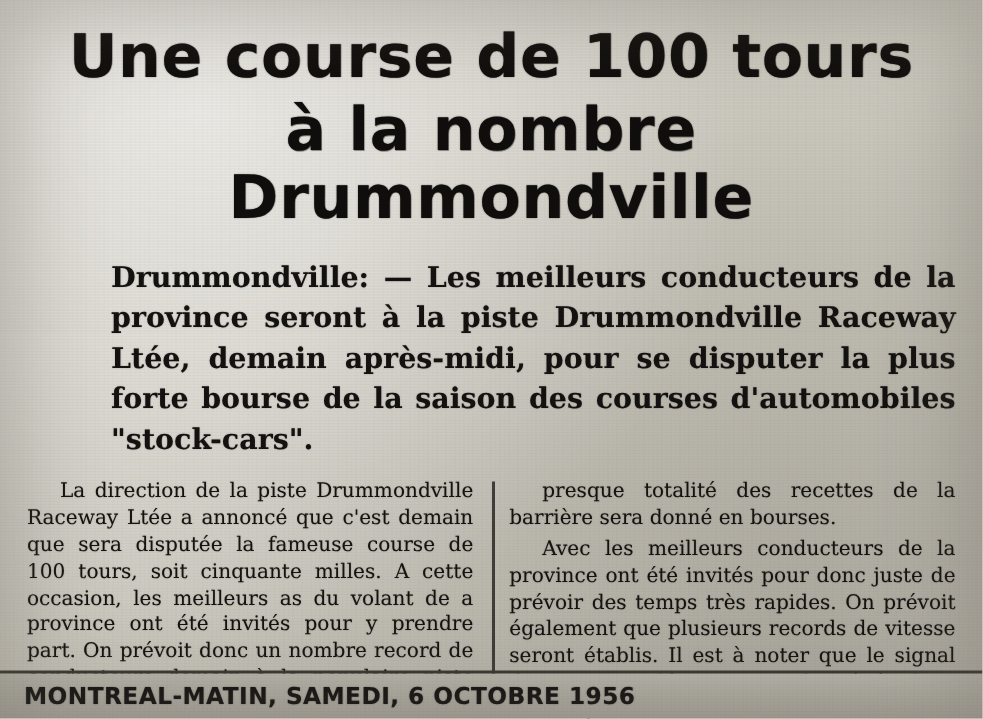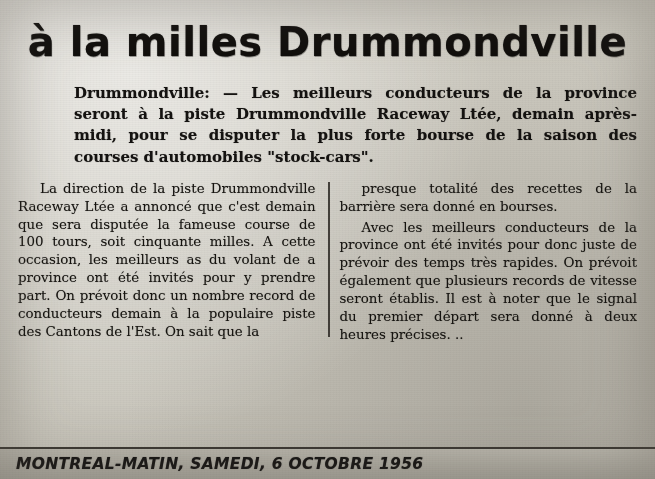--- a/index.html
+++ b/index.html
@@ -59,21 +59,21 @@
     color: #100e0c;
     text-shadow: 0 0 1px rgba(0,0,0,0.55), 0.5px 0.5px 0 rgba(40,38,34,0.35);
   }
   .headline .l1 { display: block; }
   .headline .l2 { display: block; margin-top: 4px; }
 
   .lede {
     margin: 18px 0 0 56px;
     font-family: "DejaVu Serif", serif;
     font-weight: bold;
-    font-size: 15px;
+    font-size: 19px;
     line-height: 1.42;
     text-align: justify;
     color: #141210;
     text-shadow: 0 0 1px rgba(0,0,0,0.35);
   }
   .lede .dateline {
     font-weight: bold;
   }
 
   .columns {
@@ -111,40 +111,40 @@
   .footer {
     position: absolute;
     left: 0;
     right: 0;
     bottom: 0;
     height: 30px;
     background: linear-gradient(180deg, #b9b6ac 0%, #aaa79d 100%);
     border-top: 2px solid #3a3731;
     display: flex;
     align-items: center;
-    font-style: italic;
   }
   .footer .credit {
     font-family: "DejaVu Sans", sans-serif;
     font-weight: bold;
     font-size: 15.5px;
     letter-spacing: 0.3px;
     padding-left: 16px;
     color: #131110;
     text-shadow: 0 0 1px rgba(0,0,0,0.5);
   }
 </style>
 </head>
 <body>
 
 <div id="clip">
   <div class="page">
 
     <div class="headline">
-      <span class="l2">à la milles Drummondville</span>
+      <span class="l1">Une course de 100 tours</span>
+      <span class="l2">à la nombre Drummondville</span>
     </div>
 
     <div class="lede">
       <span class="dateline">Drummondville:</span><span> — Les meilleurs conducteurs de la province seront à la piste Drummondville Raceway Ltée, demain après-midi, pour se disputer la plus forte bourse de la saison des courses d'automobiles "stock-cars".</span>
     </div>
 
     <div class="columns">
       <div class="col left">
         <p>La direction de la piste Drummondville Raceway Ltée a annoncé que c'est demain que sera disputée la fameuse course de 100 tours, soit cinquante milles. A cette occasion, les meilleurs as du volant de a province ont été invités pour y prendre part. On prévoit donc un nombre record de conducteurs demain à la populaire piste des Cantons de l'Est. On sait que la</p>
       </div>

